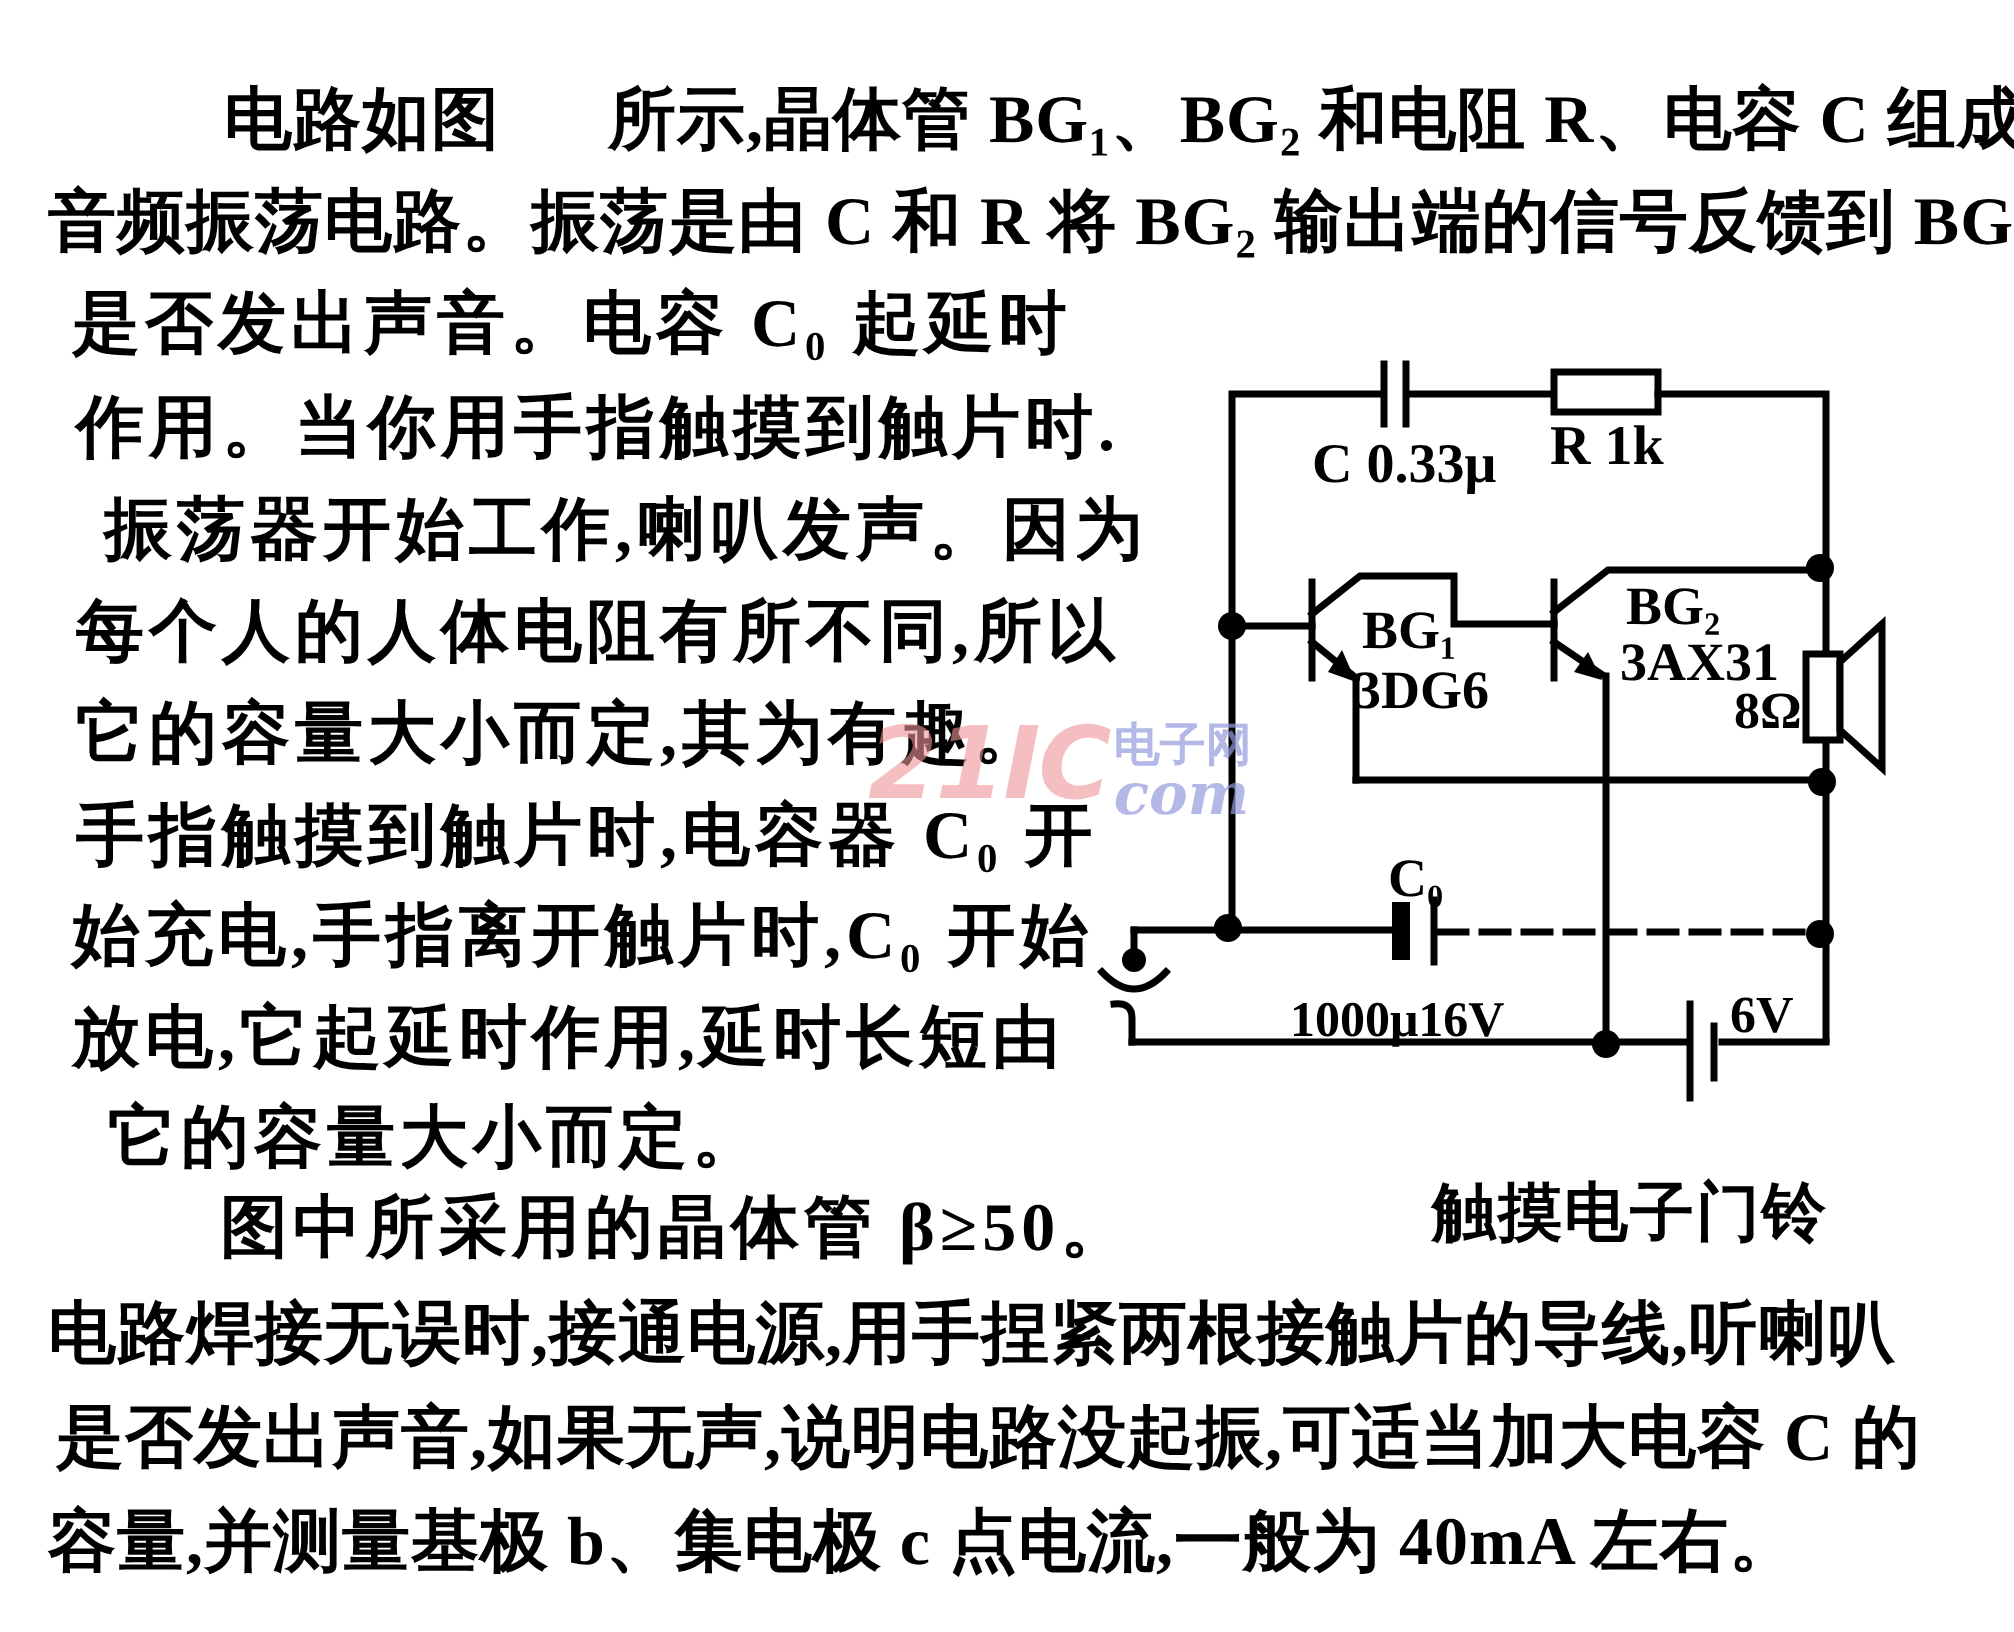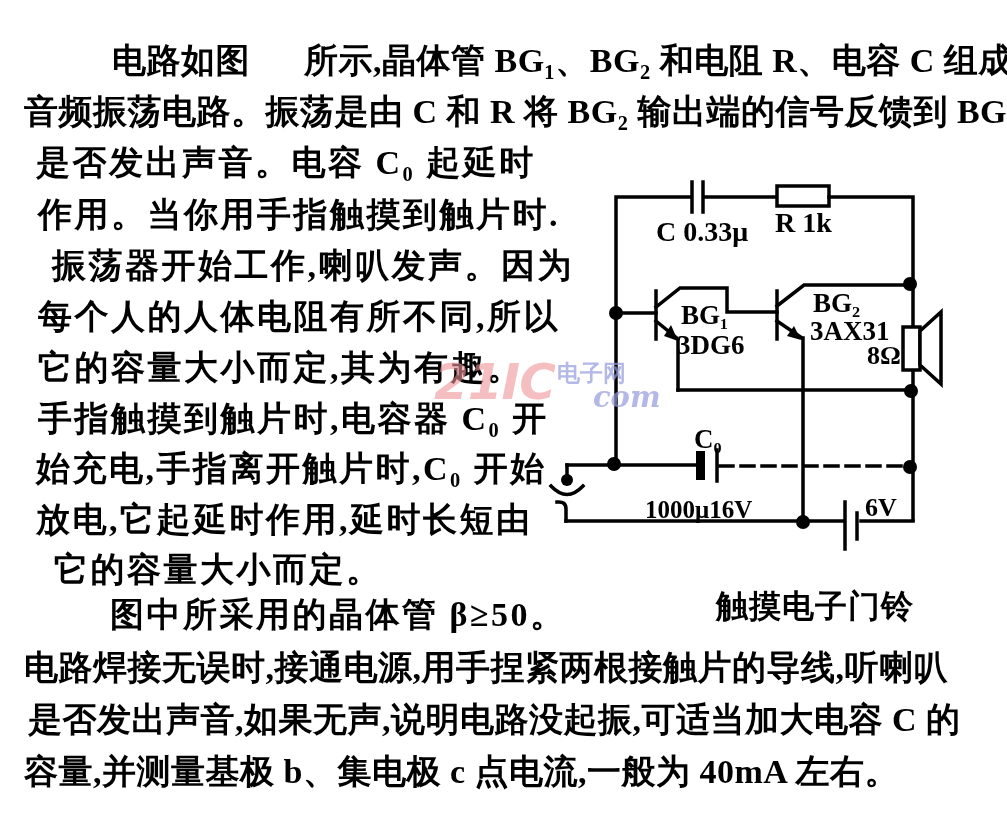--- a/index.html
+++ b/index.html
@@ -26,21 +26,20 @@
   .wm-digits{
     font-size:50px;font-weight:800;font-style:italic;line-height:0.82;
     color:rgba(238,148,154,0.60);letter-spacing:-1px;
   }
   .wm-right{margin-left:2px;display:flex;flex-direction:column;}
   .wm-site{font-size:23px;font-weight:700;line-height:1;color:rgba(148,154,219,0.70);}
   .wm-domain{
     font-size:29px;font-weight:700;font-style:italic;line-height:0.85;
     color:rgba(148,154,219,0.70);
     font-family:"DejaVu Serif","Liberation Serif",serif;
-    margin-left:36px;
   }
   .circuit{position:absolute;left:540px;top:160px;width:468px;height:480px;z-index:2;}
   .circuit path,.circuit rect,.circuit polygon{
     stroke:#000;fill:none;stroke-width:3.5;stroke-linecap:square;stroke-linejoin:miter;
   }
   .circuit .fillblk{fill:#000;stroke:none;}
   .circuit .fillwht{fill:#fff;}
   .circuit .dot{fill:#000;stroke:none;}
   .circuit text{
     fill:#000;font-weight:700;

